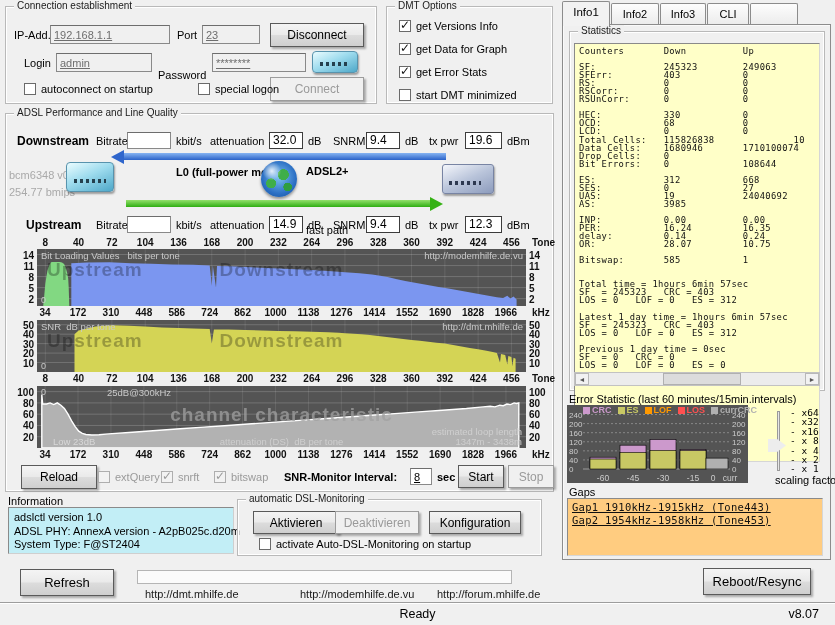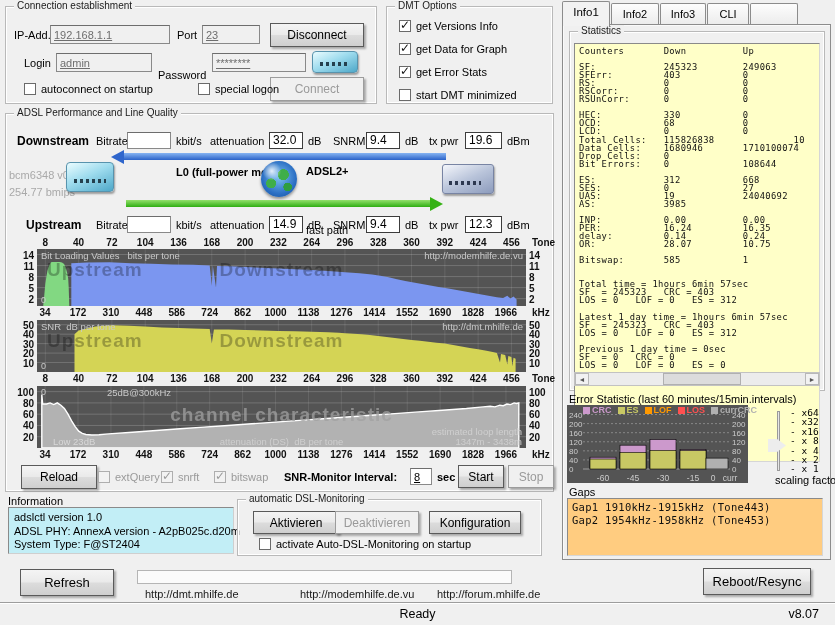--- a/index.html
+++ b/index.html
@@ -105,21 +105,21 @@
   #err-legend { position:absolute; left:20px; top:380px; z-index:3; display:flex; gap:6px; font-size:9px; font-weight:bold; }
   #err-legend .li { display:flex; align-items:center; gap:2px; }
   #err-legend .sq { width:7px; height:7px; display:inline-block; }
   #slider-track { position:absolute; left:214px; top:386px; width:3px; height:60px; background:#e6e6e6; border:1px solid #9a9a9a; }
   #slider-thumb { position:absolute; left:205px; top:414px; width:18px; height:13px; background:#ededed; clip-path:polygon(0 0,9px 0,100% 50%,9px 100%,0 100%); filter:drop-shadow(0 0 1px #666); cursor:pointer; }
   #scale-col { position:absolute; left:227px; top:383px; font:9.5px/9.4px "DejaVu Sans Mono",monospace; white-space:pre; }
   #scale-caption { position:absolute; left:212px; top:449px; font-size:11px; white-space:nowrap; }
 
   #gaps-label { position:absolute; left:6px; top:461px; font-size:11px; }
   #gaps-box { position:absolute; left:4px; top:473px; width:256px; height:58px; background:var(--gaps-bg,#ffcc80); border:1px solid #8a8a8a; border-right-color:#d6d6d6; border-bottom-color:#d6d6d6; }
-  #gaps-box pre { font:10.5px/12.5px "DejaVu Sans Mono",monospace; letter-spacing:.3px; padding:2px 4px; color:#101010; }
+  #gaps-box pre { font:10.5px/12.5px "DejaVu Sans Mono",monospace; letter-spacing:.3px; padding:2px 4px; color:#101010;text-decoration:underline; }
 </style>
 </head>
 <body>
 
 <div id="app">
 
   <div class="groupbox" style="left:5px;top:6px;width:372px;height:98px;">
     <span class="gb-legend">Connection establishment</span>
     <span class="lbl" style="left:8px;top:22px;">IP-Add.</span>
     <input class="tin dis-in" style="left: 44px; top: 18px; width: 120px;" value="192.168.1.1">

